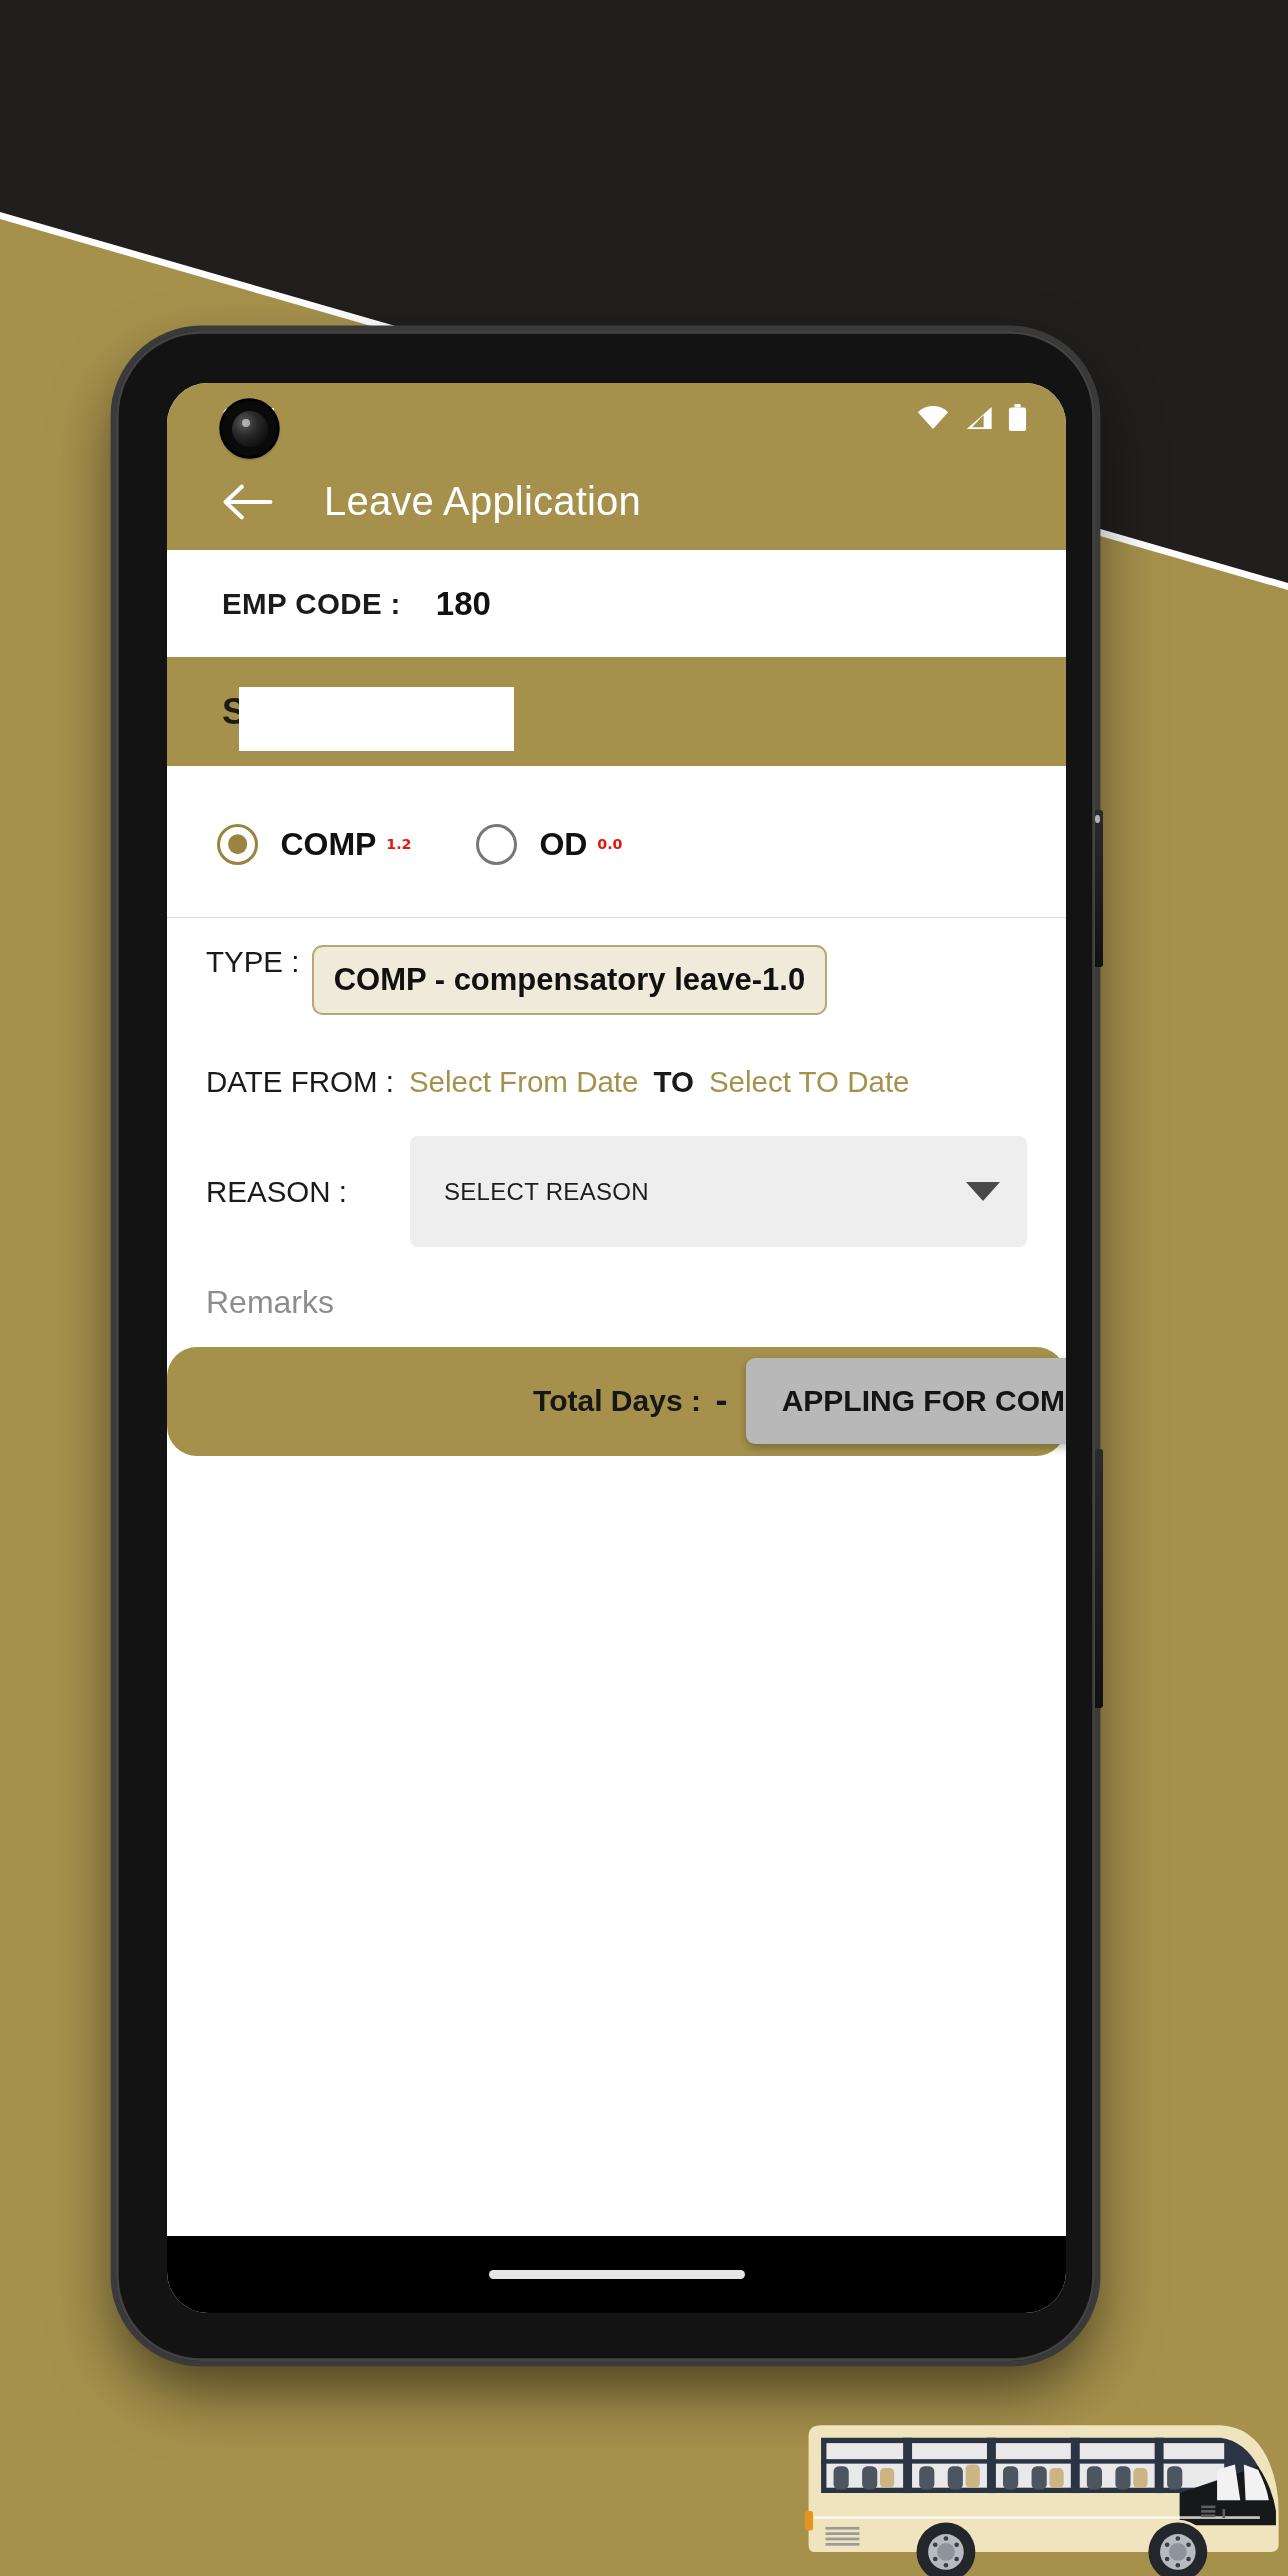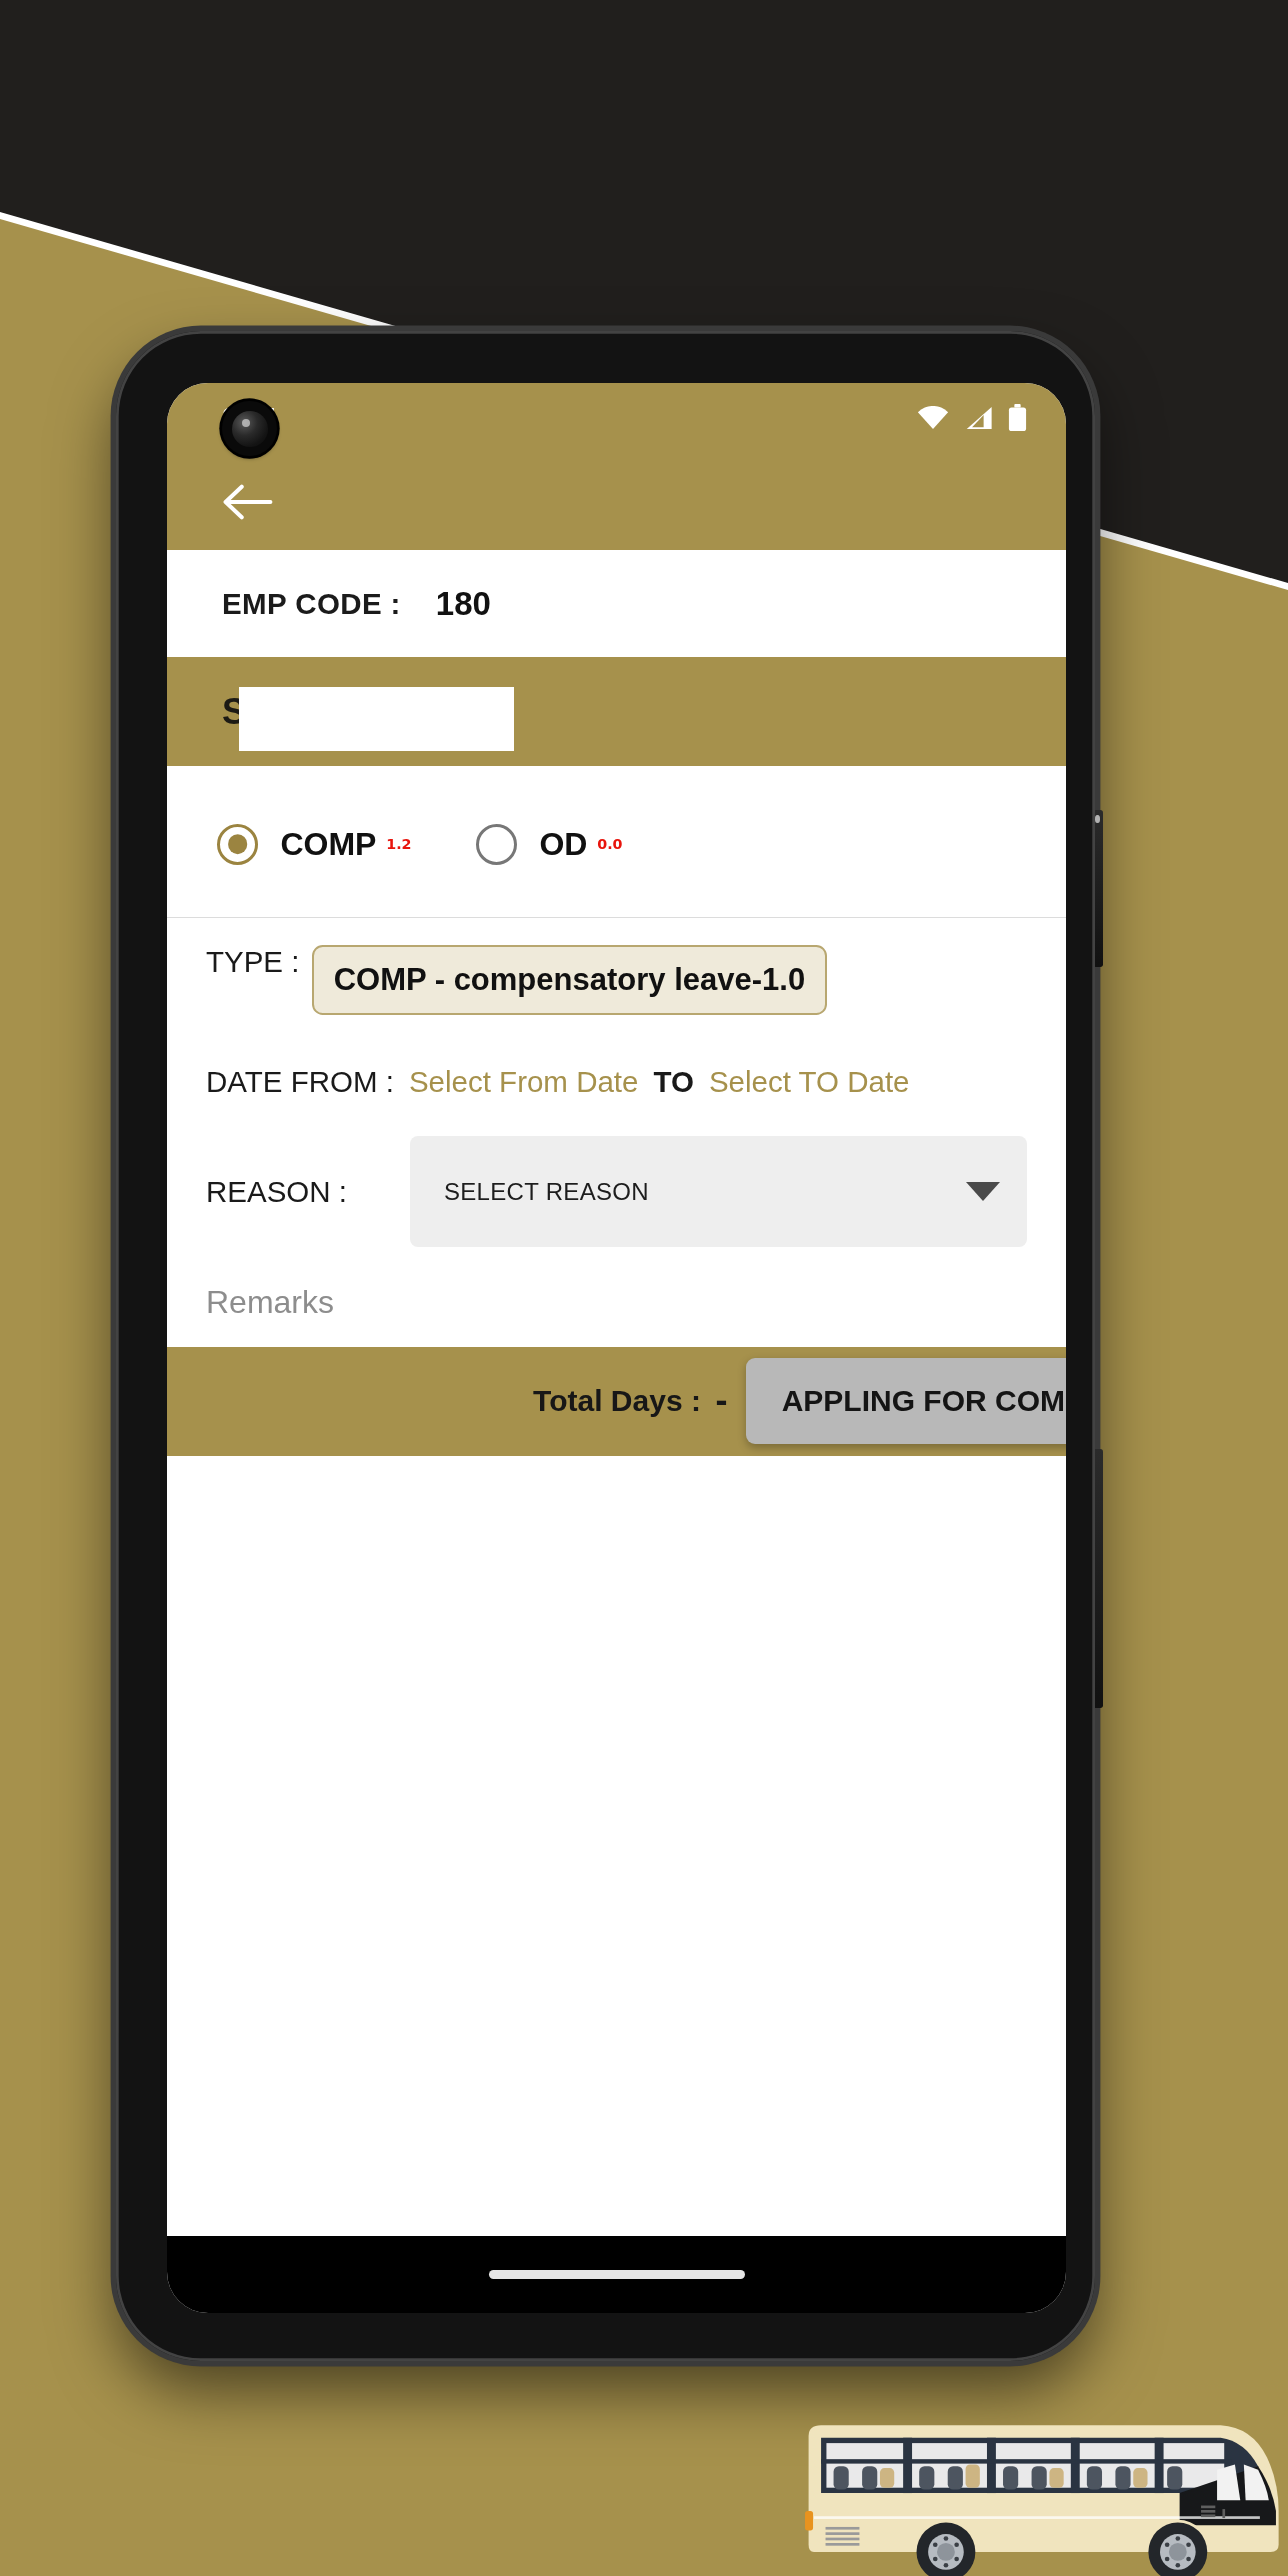--- a/index.html
+++ b/index.html
@@ -221,21 +221,21 @@
   .remarks-row { padding-left:39px; height:89px; display:flex; align-items:center; }
   .remarks-ph {
     font-size:32px; color:#8d8d8d;
     font-family:"Liberation Sans", sans-serif;
   }
 
   
   .action-band {
     background:#a6914c; height:109px;
     display:flex; align-items:center; justify-content:flex-end;
-    padding-right:0; position:relative;
+    padding-right:0; position:relative;border-radius:30px;
   }
   .total-days {
     font-size:30px; color:#171717; font-weight:700;
     font-family:"Liberation Sans", sans-serif;
   }
   .total-dash { font-size:30px; color:#171717; margin:0 18px 0 14.3px; font-weight:700; }
   .apply-btn {
     background:#b8b8b8; border-radius:9px;
     height:86px; display:flex; align-items:center;
     padding:0 36px; margin-right:-55px;
@@ -295,20 +295,21 @@
           </div>
           <div class="punchhole">
               <i></i>
             </div>
         </div>
 
         <div class="appbar">
           <svg class="back-arrow" viewBox="0 0 58 40">
             <path d="M4 20 L54 20 M4 20 L22 3 M4 20 L22 37" stroke="#ffffff" stroke-width="4.5" fill="none" stroke-linecap="round" stroke-linejoin="round"></path>
           </svg>
+          <div class="appbar-title">Leave Application</div>
         </div>
 
         <div class="emp-card">
           <span class="emp-label">EMP CODE :</span>
           <span class="emp-value">180</span>
         </div>
 
         <div class="name-band">
           <span class="name-text">S                    U .</span>
           <div class="redaction"></div>

